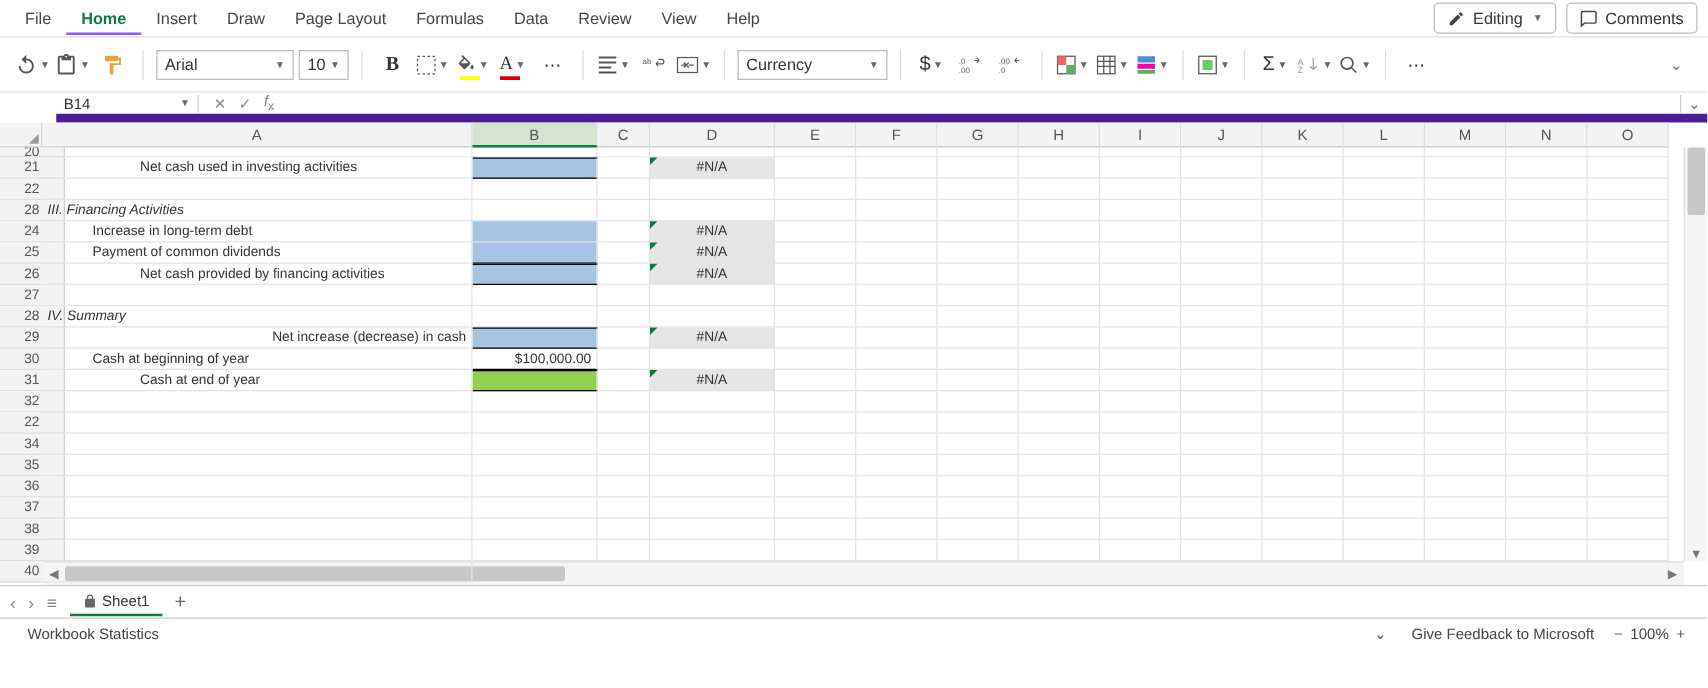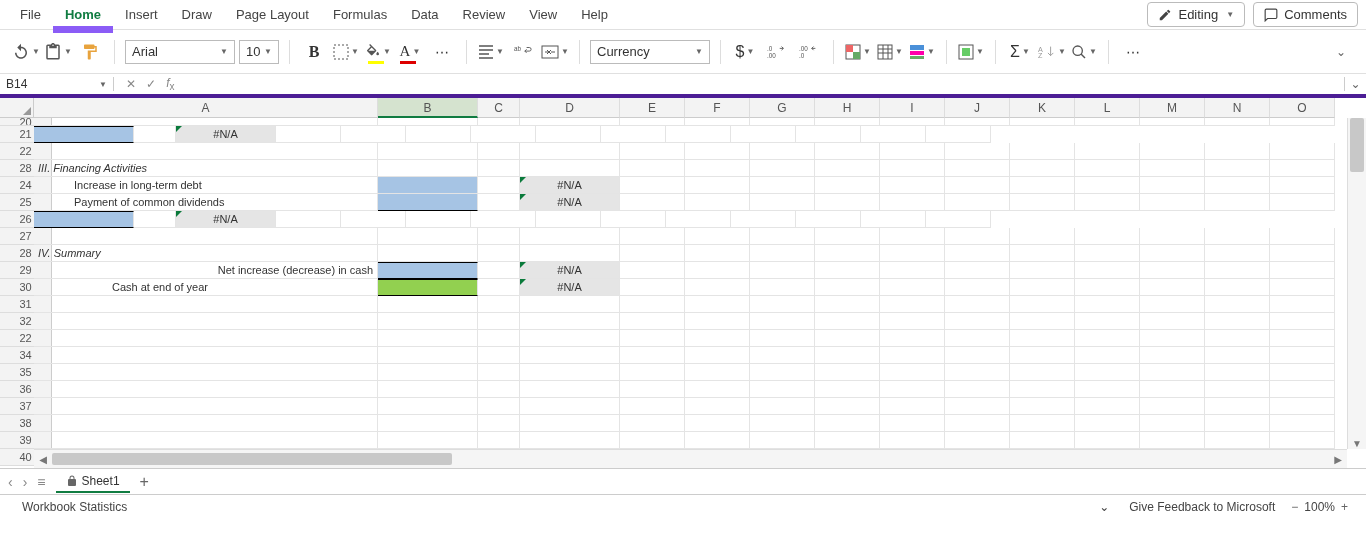--- a/index.html
+++ b/index.html
@@ -1,40 +1,40 @@
 <!DOCTYPE html>
 <html><head>
 <meta charset="utf-8">
 <style>
 * { box-sizing: border-box; margin: 0; padding: 0; }
 body { font-family: "Segoe UI", Arial, sans-serif; font-size: 12px; background: #fff; color: #333; overflow: hidden; width: 1366px; height: 550px; }
 
 
 .tabs { display: flex; align-items: center; height: 30px; padding: 0 8px; border-bottom: 1px solid #e0e0e0; }
 .tabs .tab { padding: 4px 12px; font-size: 13px; cursor: pointer; color: #444; }
-.tabs .tab.active { color: #107c41; border-bottom: 7px solid #8b5cf6; font-weight: 600; }
+.tabs .tab.active { color: #107c41; border-bottom: 2px solid #8b5cf6; font-weight: 600; }
 .tabs .spacer { flex: 1; }
 .tabs .rbtn { display: inline-flex; align-items: center; gap: 6px; border: 1px solid #bbb; border-radius: 4px; padding: 4px 10px; margin-left: 8px; font-size: 13px; cursor: pointer; }
 
 
 .toolbar { display: flex; align-items: center; height: 44px; padding: 0 12px; gap: 4px; border-bottom: 1px solid #e0e0e0; }
 .tbtn { display: inline-flex; align-items: center; justify-content: center; min-width: 28px; height: 28px; cursor: pointer; font-size: 14px; border-radius: 3px; position: relative; }
 .tcaret { font-size: 8px; margin-left: 2px; color: #666; }
 .divider { width: 1px; height: 24px; background: #ddd; margin: 0 6px; }
 .fontbox, .sizebox, .fmtbox { display: inline-flex; align-items: center; border: 1px solid #bbb; height: 24px; padding: 0 6px; font-size: 13px; background: #fff; }
 .fontbox { width: 110px; justify-content: space-between; }
 .sizebox { width: 40px; justify-content: space-between; }
 .fmtbox { width: 120px; justify-content: space-between; }
 .bold { font-weight: bold; font-family: "Times New Roman", serif; font-size: 16px; }
 .underline-bar { position: absolute; bottom: 2px; left: 4px; right: 8px; height: 3px; }
 .fill-under { background: #ffff00; }
 .font-under { background: #d00; }
 
 
-.formularow { display: flex; align-items: center; height: 24px; border-bottom: 4px solid #4c1d95; }
+.formularow { display: flex; align-items: center; height: 24px; border-bottom: 7px solid #4c1d95; margin-left: 45px; }
 .namebox { width: 114px; border-right: 1px solid #ccc; display: flex; align-items: center; justify-content: space-between; padding: 0 6px; font-size: 12px; }
 .fxbtns { display: flex; align-items: center; gap: 10px; padding: 0 12px; color: #888; }
 .fbar { flex: 1; padding: 0 6px; font-size: 12px; }
 .fdrop { width: 22px; text-align: center; color: #666; cursor: pointer; border-left: 1px solid #ccc; }
 
 
 .grid-wrap { position: relative; height: 370px; overflow: hidden; }
 .selectall { position: absolute; left: 0; top: 0; width: 34px; height: 20px; background: #f3f3f3; border-right: 1px solid #ccc; border-bottom: 1px solid #ccc; }
 .selectall::after { content:""; position:absolute; right:2px; bottom:2px; width:0; height:0; border-style:solid; border-width:0 0 8px 8px; border-color: transparent transparent #999 transparent; }
 .colheaders { position: absolute; left: 34px; top: 0; right: 19px; height: 20px; display: flex; }
@@ -324,20 +324,21 @@
         <div class="cell c-rest"></div>
         <div class="cell c-rest"></div>
         <div class="cell c-rest"></div>
         <div class="cell c-rest"></div>
         <div class="cell c-rest"></div>
         <div class="cell c-rest"></div>
         <div class="cell c-rest"></div>
         <div class="cell c-rest"></div>
       </div>
       <div class="row">
+        <div class="cell c-A ovf" style="padding-left: 78px;">Net cash used in investing activities</div>
         <div class="cell c-B blue blue-tb"></div>
         <div class="cell c-C"></div>
         <div class="cell c-D orange err-tri">#N/A</div>
         <div class="cell c-rest"></div>
         <div class="cell c-rest"></div>
         <div class="cell c-rest"></div>
         <div class="cell c-rest"></div>
         <div class="cell c-rest"></div>
         <div class="cell c-rest"></div>
         <div class="cell c-rest"></div>
@@ -408,20 +409,21 @@
         <div class="cell c-rest"></div>
         <div class="cell c-rest"></div>
         <div class="cell c-rest"></div>
         <div class="cell c-rest"></div>
         <div class="cell c-rest"></div>
         <div class="cell c-rest"></div>
         <div class="cell c-rest"></div>
         <div class="cell c-rest"></div>
       </div>
       <div class="row">
+        <div class="cell c-A ovf" style="padding-left: 78px;">Net cash provided by financing activities</div>
         <div class="cell c-B blue blue-tb"></div>
         <div class="cell c-C"></div>
         <div class="cell c-D orange err-tri">#N/A</div>
         <div class="cell c-rest"></div>
         <div class="cell c-rest"></div>
         <div class="cell c-rest"></div>
         <div class="cell c-rest"></div>
         <div class="cell c-rest"></div>
         <div class="cell c-rest"></div>
         <div class="cell c-rest"></div>
@@ -462,20 +464,37 @@
         <div class="cell c-rest"></div>
         <div class="cell c-rest"></div>
         <div class="cell c-rest"></div>
         <div class="cell c-rest"></div>
       </div>
       <div class="row">
         <div class="cell c-A ovf" style="padding-left: 40px; text-align: right;">Net increase (decrease) in cash</div>
         <div class="cell c-B blue blue-tb"></div>
         <div class="cell c-C"></div>
         <div class="cell c-D orange err-tri">#N/A</div>
+        <div class="cell c-rest"></div>
+        <div class="cell c-rest"></div>
+        <div class="cell c-rest"></div>
+        <div class="cell c-rest"></div>
+        <div class="cell c-rest"></div>
+        <div class="cell c-rest"></div>
+        <div class="cell c-rest"></div>
+        <div class="cell c-rest"></div>
+        <div class="cell c-rest"></div>
+        <div class="cell c-rest"></div>
+        <div class="cell c-rest"></div>
+      </div>
+      <div class="row">
+        <div class="cell c-A ovf" style="padding-left: 40px;">Cash at beginning of year</div>
+        <div class="cell c-B right" style="border-bottom: 1px solid rgb(0, 0, 0);">$100,000.00</div>
+        <div class="cell c-C"></div>
+        <div class="cell c-D"></div>
         <div class="cell c-rest"></div>
         <div class="cell c-rest"></div>
         <div class="cell c-rest"></div>
         <div class="cell c-rest"></div>
         <div class="cell c-rest"></div>
         <div class="cell c-rest"></div>
         <div class="cell c-rest"></div>
         <div class="cell c-rest"></div>
         <div class="cell c-rest"></div>
         <div class="cell c-rest"></div>

